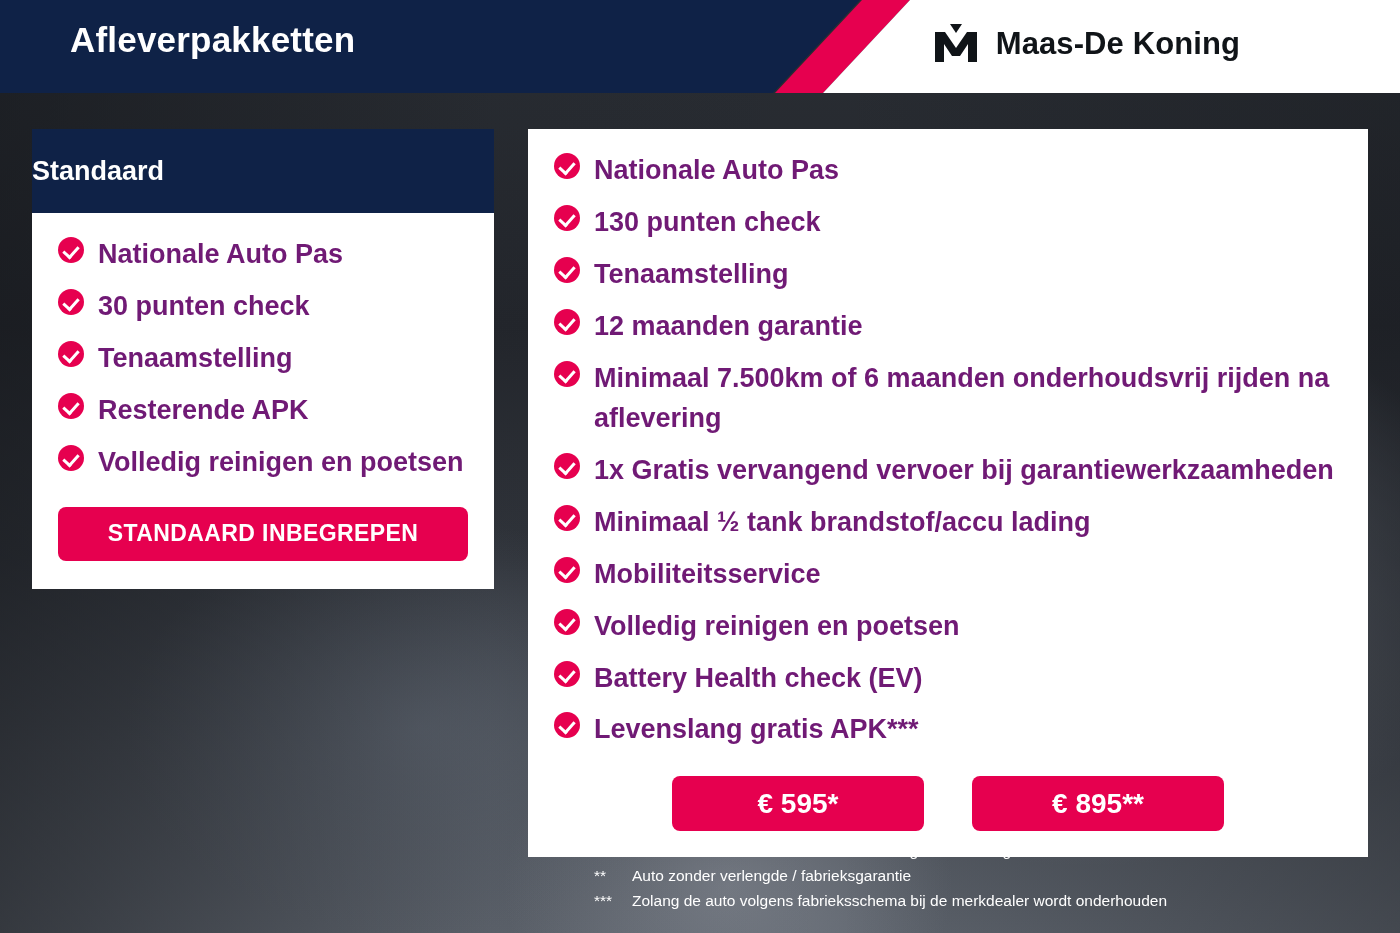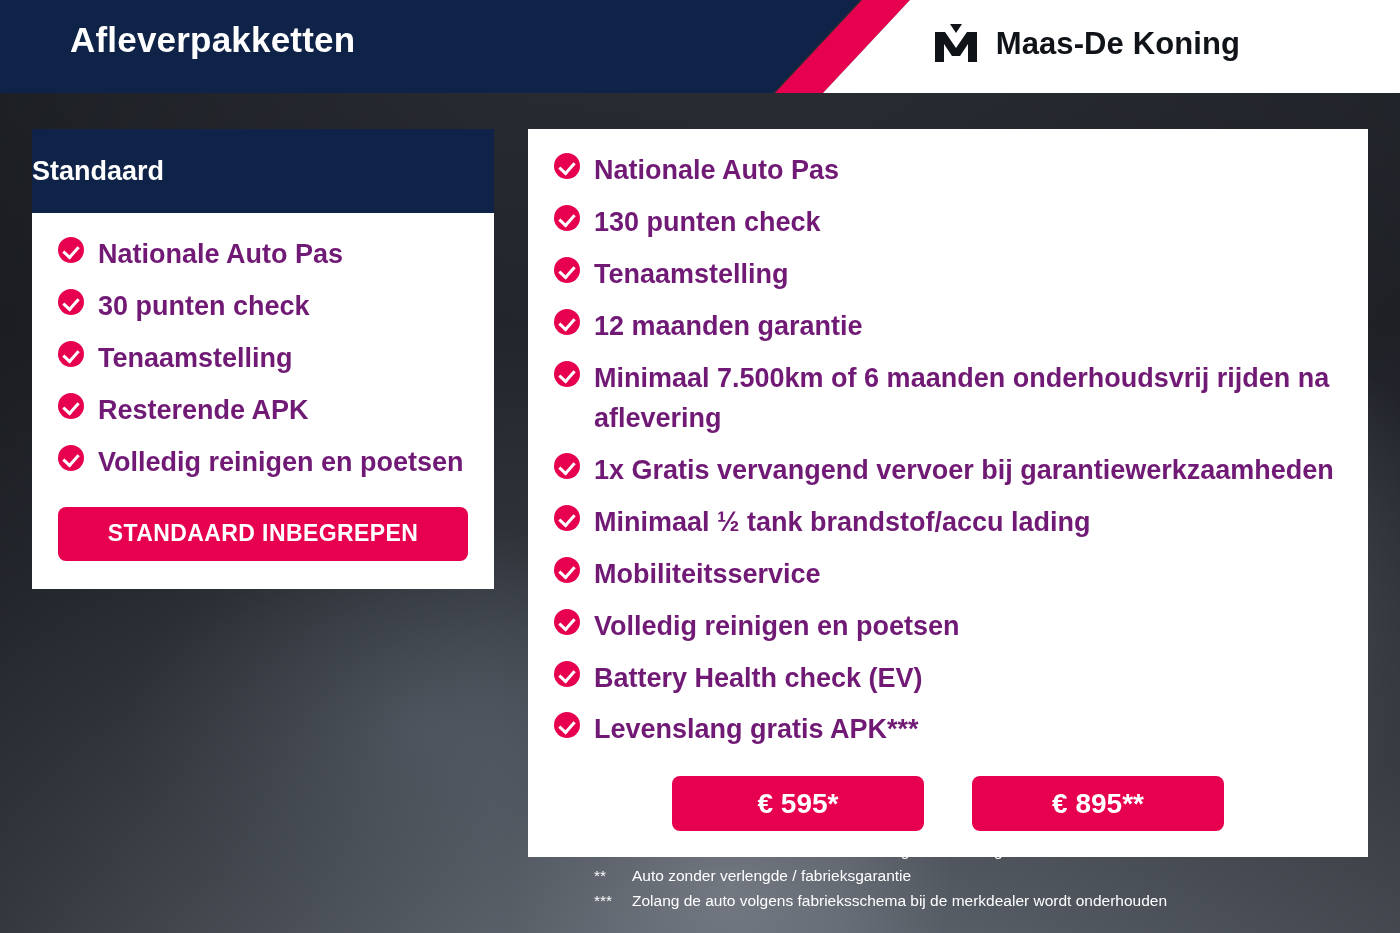--- a/index.html
+++ b/index.html
@@ -283,21 +283,21 @@
     <div class="price-row">
       <button class="price-btn">€ 595*</button>
       <button class="price-btn">€ 895**</button>
     </div>
   </div>
 </div>
 
 <div class="footnotes">
   <div class="footnote">
     <span class="fn-mark">*</span>
-    <span>Auto heeft meer dan 8 maanden verlengde / fabrieksgarantie</span>
+    <span>Auto heeft meer dan 12 maanden verlengde / fabrieksgarantie</span>
   </div>
   <div class="footnote">
     <span class="fn-mark">**</span>
     <span>Auto zonder verlengde / fabrieksgarantie</span>
   </div>
   <div class="footnote">
     <span class="fn-mark">***</span>
     <span>Zolang de auto volgens fabrieksschema bij de merkdealer wordt onderhouden</span>
   </div>
 </div>

